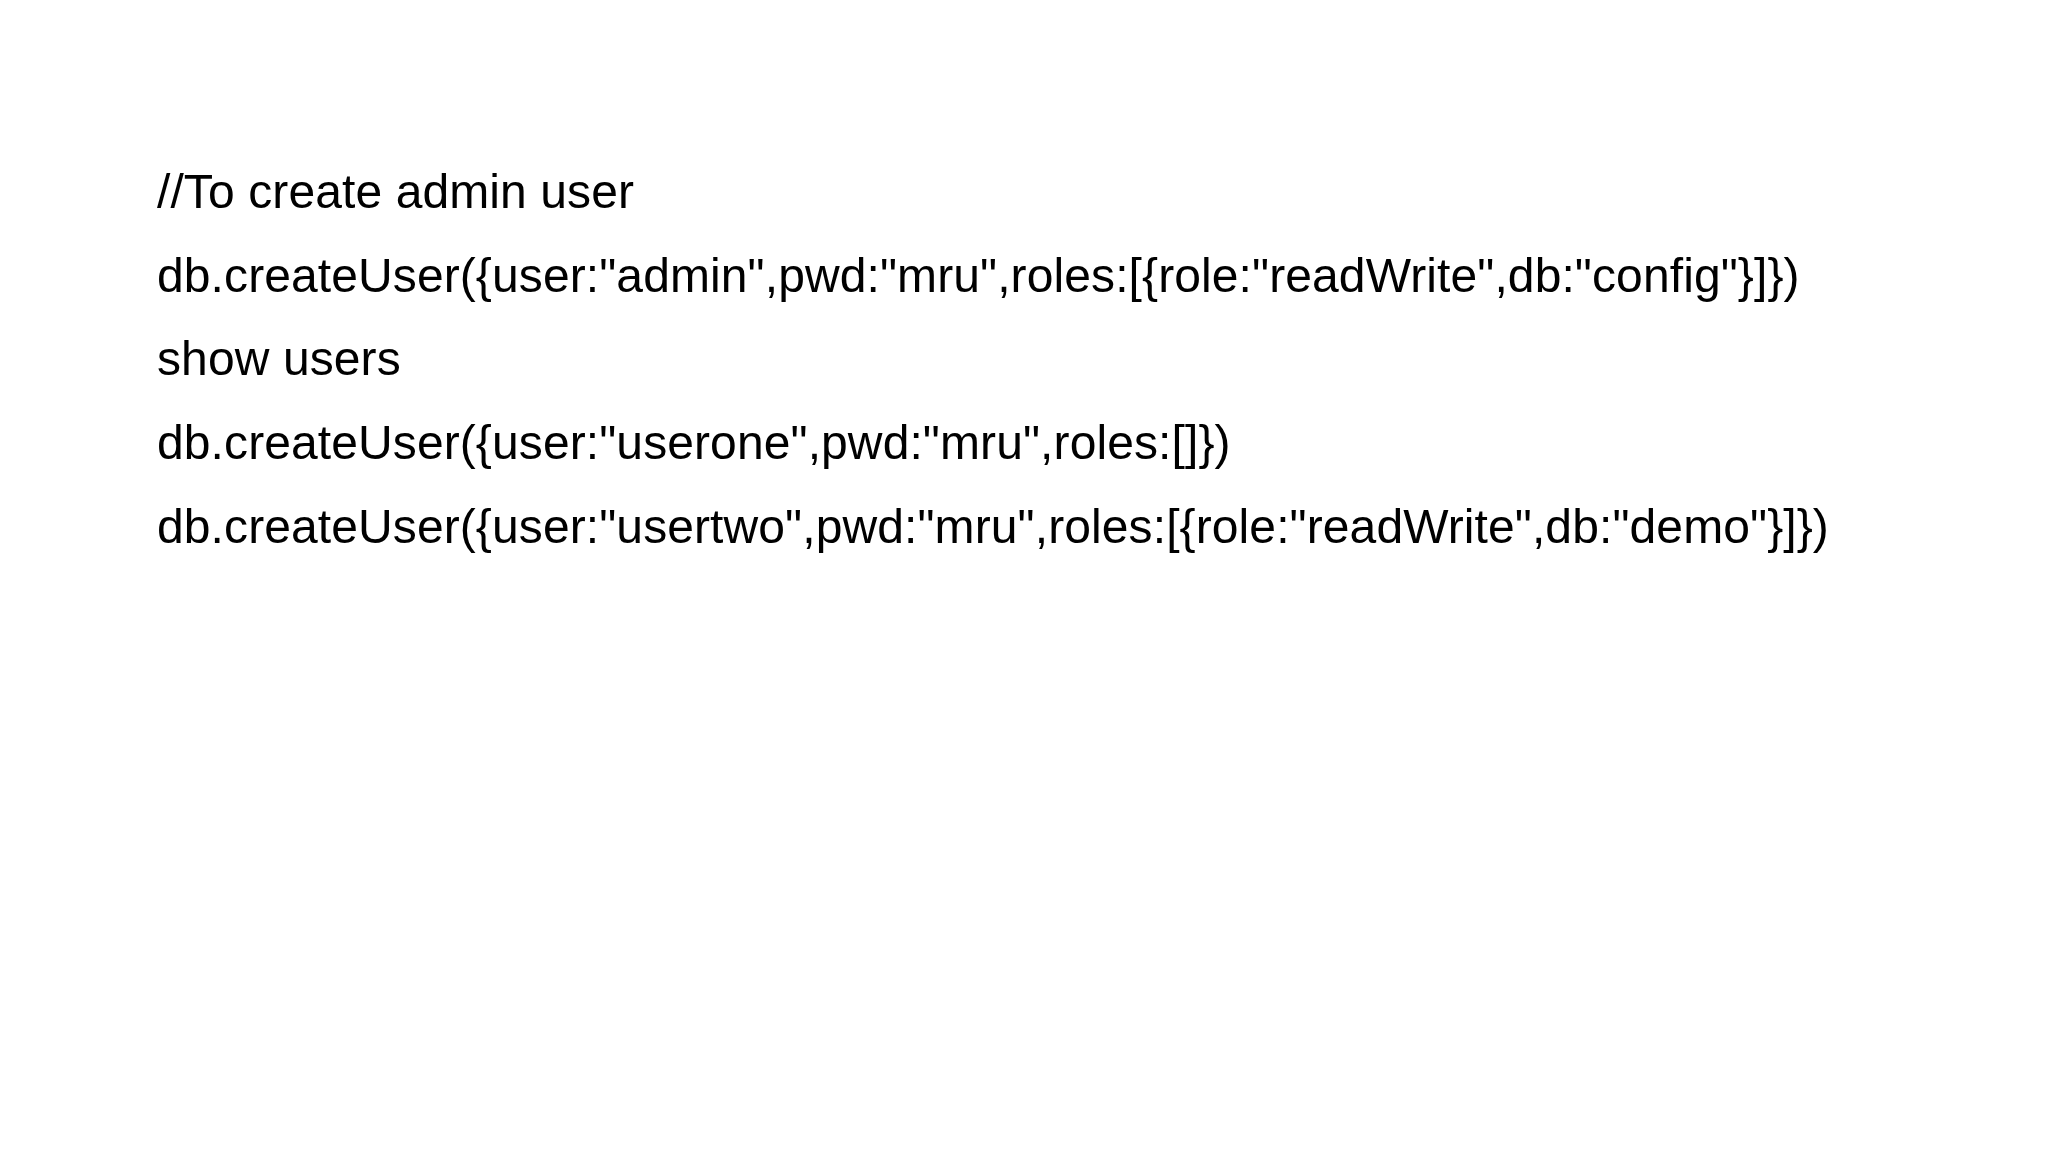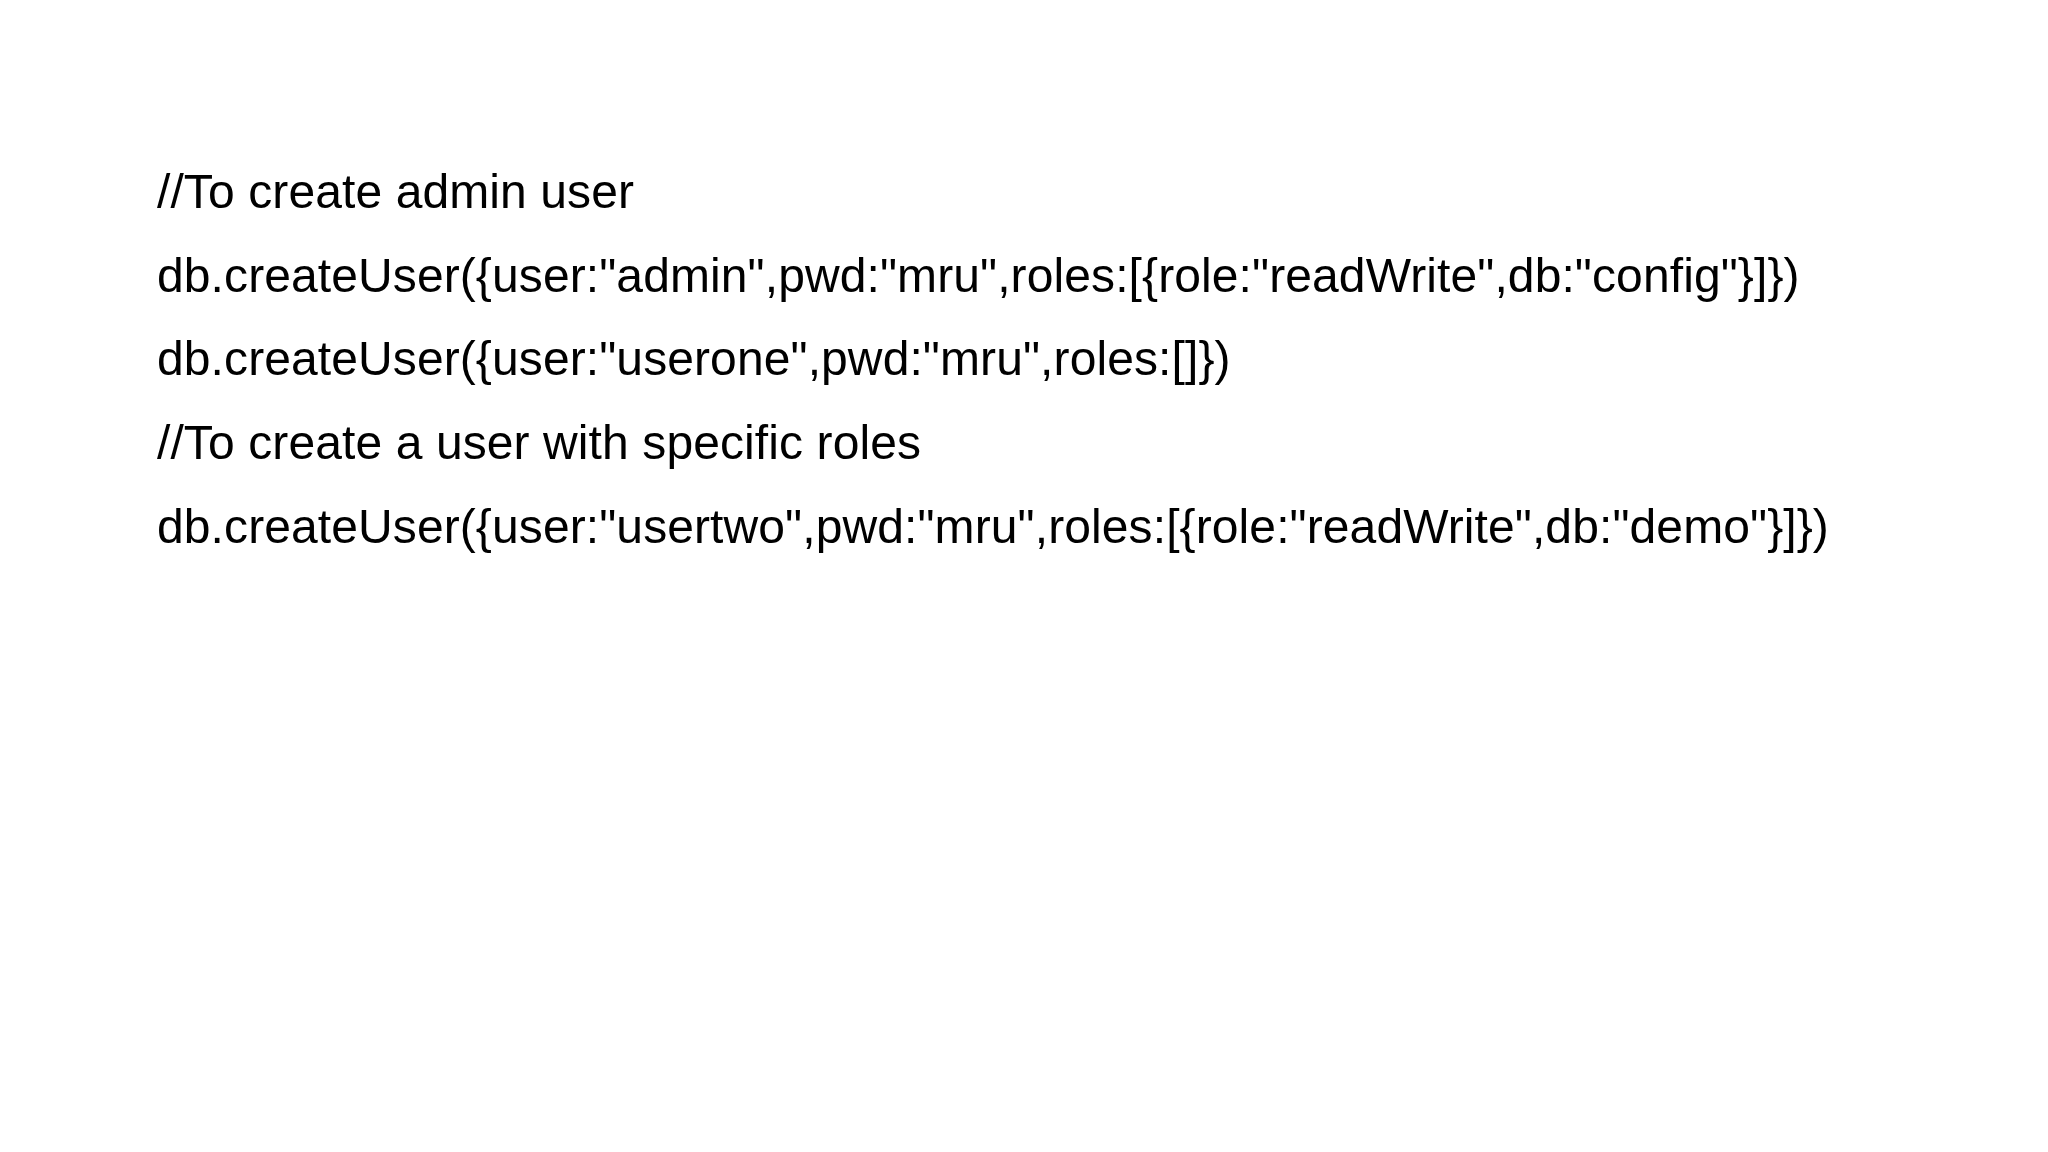--- a/index.html
+++ b/index.html
@@ -51,22 +51,22 @@
 <body>
 
 <div id="slide">
   <div id="content-block">
 
     <p class="code-line">//To create admin user</p>
 
     <p class="code-line">db.createUser({user:"admin",pwd:"mru",roles:[{role:"readWrite",db:"config"}]})</p>
 
 
+    <p class="code-line">show users</p>
 
 
     <p class="code-line">db.createUser({user:"userone",pwd:"mru",roles:[]})</p>
 
-    <p class="code-line">//To create a user with specific roles</p>
 
     <p class="code-line">db.createUser({user:"usertwo",pwd:"mru",roles:[{role:"readWrite",db:"demo"}]})</p>
 
   </div>
 </div>
 
 </body></html>

